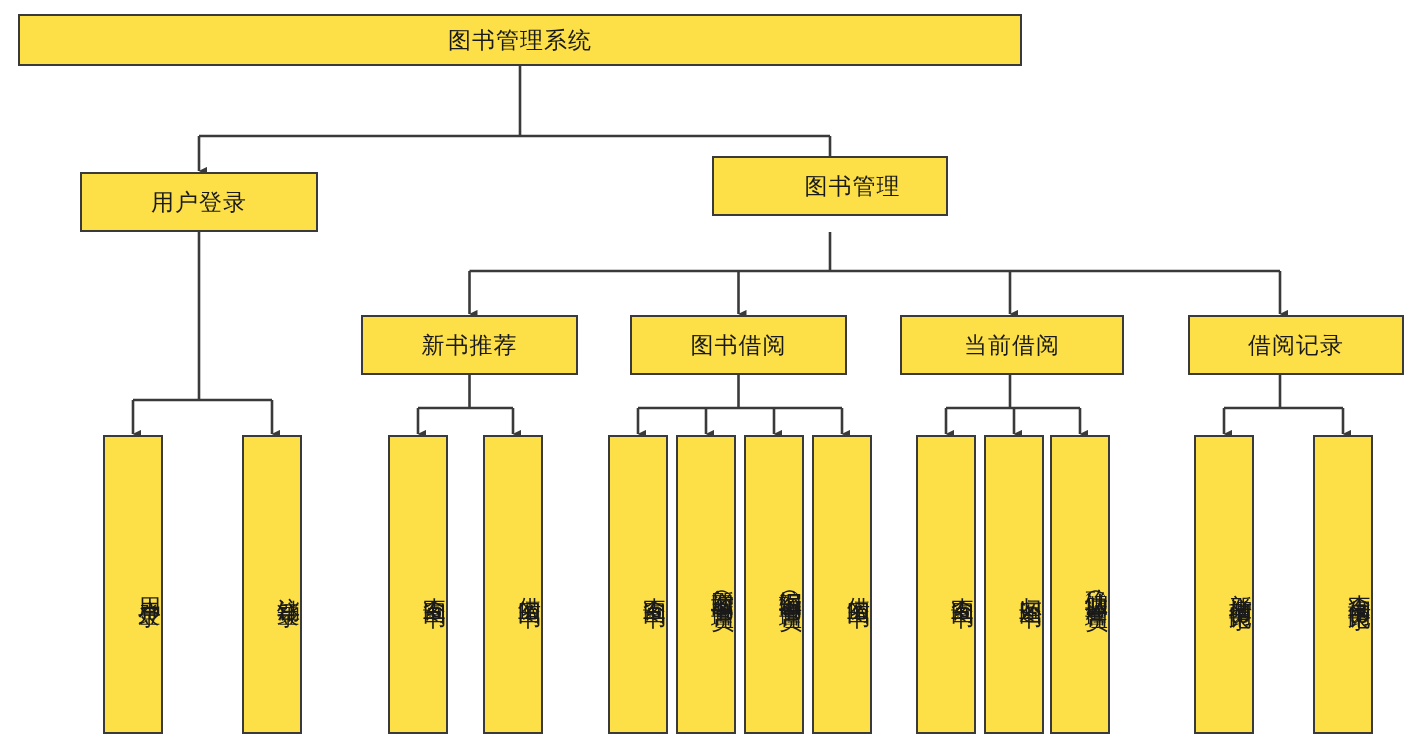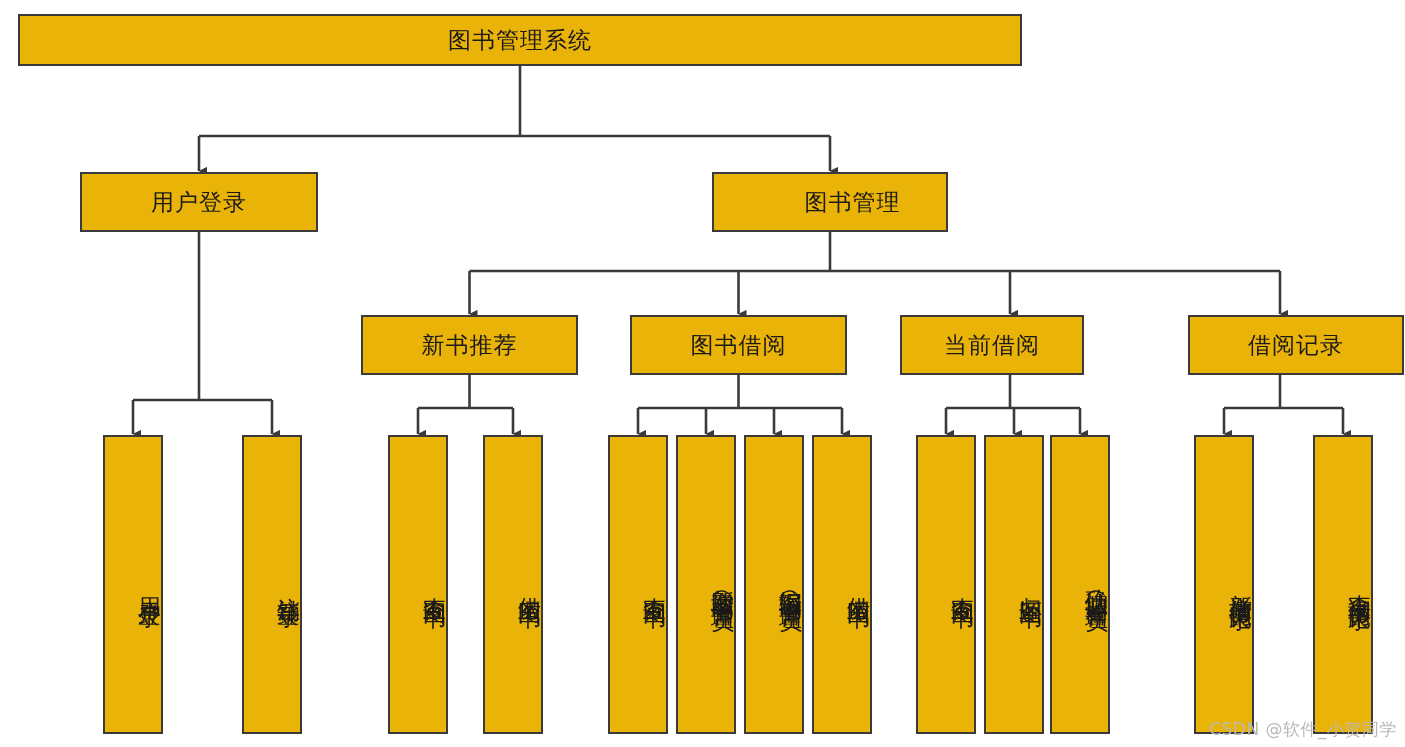--- a/index.html
+++ b/index.html
@@ -22,21 +22,21 @@
     position: absolute;
     left: 0;
     top: 0;
     width: 1405px;
     height: 747px;
     pointer-events: none;
   }
   .node {
     position: absolute;
     box-sizing: border-box;
-    background: #eab308;
+    background: #fde047;
     border: 2.5px solid #3a3a3a;
     display: flex;
     align-items: center;
     justify-content: center;
     color: #1a1a1a;
   }
   .node.horiz {
     font-size: 23px;
     letter-spacing: 1px;
   }
@@ -119,30 +119,30 @@
       </g>
   </svg>
 
   <div id="node-layer">
       <div class="node horiz" style="left: 18px; top: 14px; width: 1004px; height: 52px;">
         <span class="node-label">图书管理系统</span>
       </div>
       <div class="node horiz" style="left: 80px; top: 172px; width: 238px; height: 60px;">
         <span class="node-label">用户登录</span>
       </div>
-      <div class="node horiz" style="left: 712px; top: 172px; width: 236px; height: 60px; padding-left: 45px;">
+      <div class="node horiz" style="left: 712px; top: 156px; width: 236px; height: 60px; padding-left: 45px;">
         <span class="node-label">图书管理</span>
       </div>
       <div class="node horiz" style="left: 361px; top: 315px; width: 217px; height: 60px;">
         <span class="node-label">新书推荐</span>
       </div>
       <div class="node horiz" style="left: 630px; top: 315px; width: 217px; height: 60px; justify-content: center;">
         <span class="node-label">图书借阅</span>
       </div>
-      <div class="node horiz" style="left: 900px; top: 315px; width: 184px; height: 60px;">
+      <div class="node horiz" style="left: 900px; top: 315px; width: 224px; height: 60px;">
         <span class="node-label">当前借阅</span>
       </div>
       <div class="node horiz" style="left: 1172px; top: 315px; width: 216px; height: 60px; margin-left: 16px;">
         <span class="node-label">借阅记录</span>
       </div>
       <div class="node vert" style="left: 103px; top: 435px; width: 60px; height: 299px;">
         <span class="node-label">用户登录</span>
       </div>
       <div class="node vert" style="left: 242px; top: 435px; width: 60px; height: 299px;">
         <span class="node-label">注销登录</span>
@@ -175,14 +175,13 @@
         <span class="node-label">确认归还（管理员）</span>
       </div>
       <div class="node vert" style="left: 1194px; top: 435px; width: 60px; height: 299px;">
         <span class="node-label">新增借阅记录</span>
       </div>
       <div class="node vert" style="left: 1313px; top: 435px; width: 60px; height: 299px;">
         <span class="node-label">查询借阅记录</span>
       </div>
     </div>
 
-  <div class="watermark">CSDN @软件_小贺同学</div>
 </div>
 
 </body></html>

